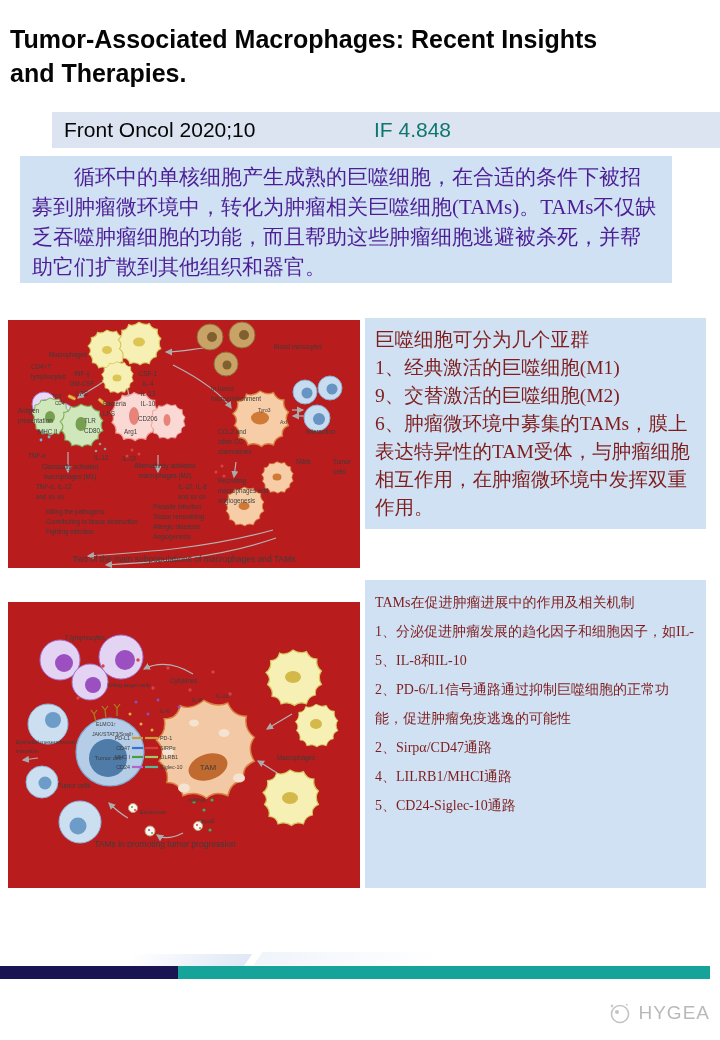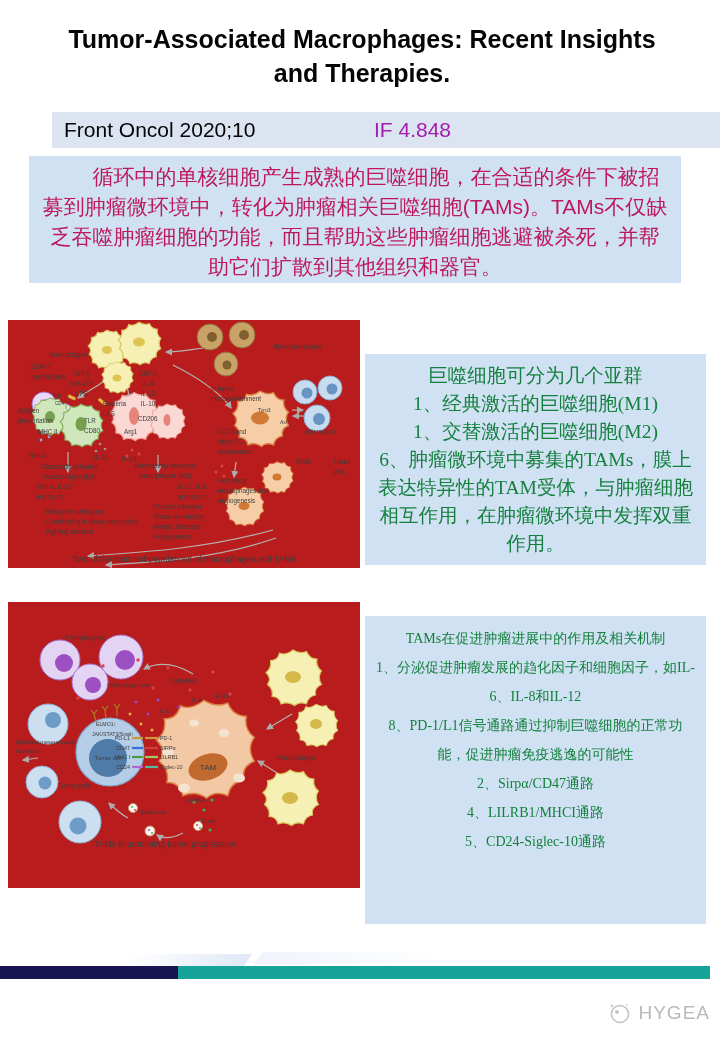--- a/index.html
+++ b/index.html
@@ -1,28 +1,28 @@
 <!DOCTYPE html>
 <html><head>
 <meta charset="utf-8">
 <style>
   html,body{margin:0;padding:0;background:#fff;}
   .page{position:relative;width:720px;height:1040px;background:#ffffff;overflow:hidden;
-        font-family:"Liberation Sans",sans-serif;text-align:center;}
+        font-family:"Liberation Sans",sans-serif;}
   .title{position:absolute;left:10px;top:22px;width:704px;font-weight:bold;
          font-size:25px;line-height:34px;color:#050505;}
   .journal-bar{position:absolute;left:8px;top:112px;width:688px;height:36px;background:#dbe4f0;margin-left:44px;}
   .journal-bar .ref{position:absolute;left:12px;top:6px;font-size:21px;color:#050505;}
-  .journal-bar .if{position:absolute;left:322px;top:6px;font-size:21px;color:#a21caf;}
-  .abstract{position:absolute;left:29px;top:156px;width:652px;height:127px;background:#cfe1f3;
+  .journal-bar .if{position:absolute;left:322px;top:6px;font-size:21px;color:#0f766e;}
+  .abstract{position:absolute;left:20px;top:156px;width:652px;height:127px;background:#cfe1f3;
             box-sizing:border-box;padding:6px 12px 0 12px;
-            font-family:Liberation Sans, sans-serif;font-size:21px;line-height:30px;color:#be185d;
+            font-family:Liberation Serif, serif;font-size:21px;line-height:30px;color:#4c1d95;
             text-indent:2em;}
   .tbox{position:absolute;left:365px;width:341px;background:#cfe1f3;box-sizing:border-box;
-        padding:8px 10px;font-family:"Liberation Serif",serif;color:#15803d;margin-top:36px;}
+        padding:8px 10px;font-family:"Liberation Serif",serif;color:#7f1d1d;}
   .box1{top:318px;height:211px;font-size:19.5px;line-height:28px;}
   .box2{top:580px;height:308px;font-size:14px;line-height:29px;}
   .fig{position:absolute;background:#b91c1c;}
   .fig1{left:8px;top:320px;width:352px;height:248px;}
   .fig2{left:8px;top:602px;width:352px;height:286px;}
   .fig svg{display:block;width:100%;height:100%;font-family:"Liberation Sans",sans-serif;}
   .fig text{fill:#3d3d3d;}
   .streak1{position:absolute;left:128px;top:954px;width:120px;height:12px;
            background:linear-gradient(90deg,#ffffff,#dfe8f5);transform:skewX(-35deg);}
   .streak2{position:absolute;left:258px;top:952px;width:180px;height:13px;
@@ -213,21 +213,21 @@
         <text x="325" y="144">Tumor</text>
         <text x="325" y="154">cells</text>
         <text x="176" y="242" text-anchor="middle" font-size="8.5" fill="#2f2f2f">Two of the main subpopulations of macrophages and TAMs</text>
       </g>
     </svg>
   </div>
 
   <div class="tbox box1">
     <div>巨噬细胞可分为几个亚群</div>
     <div>1、经典激活的巨噬细胞(M1)</div>
-    <div>1、交替激活的巨噬细胞(M2)</div>
+    <div>9、交替激活的巨噬细胞(M2)</div>
     <div>6、肿瘤微环境中募集的TAMs，膜上表达特异性的TAM受体，与肿瘤细胞相互作用，在肿瘤微环境中发挥双重作用。</div>
   </div>
 
   <div class="fig fig2">
     <svg viewBox="0 0 352 286">
       <defs>
         <path id="blob2" d="M20 2 Q25 5 29 3 Q31 8 36 8 Q35 13 39 16 Q36 20 39 25 Q34 27 35 32 Q30 33 29 38 Q24 36 21 39 Q17 36 12 38 Q11 33 6 33 Q7 28 3 25 Q6 21 2 17 Q6 14 5 9 Q10 9 11 4 Q15 6 20 2 Z"></path>
         <marker id="arr2" markerWidth="7" markerHeight="7" refX="5" refY="3" orient="auto">
           <path d="M0,0 L6,3 L0,6 Z" fill="#ababab"></path>
         </marker>
@@ -367,22 +367,22 @@
         <text x="180" y="200" font-size="5.6">miRNA</text>
         <text x="193" y="221" font-size="5.6">ApoE</text>
         <text x="145" y="212" text-anchor="middle" font-size="5.6">Exosomes</text>
         <text x="157" y="245" text-anchor="middle" font-size="8.5" fill="#2f2f2f">TAMs in promoting tumor progression</text>
       </g>
     </svg>
   </div>
 
   <div class="tbox box2">
     <div>TAMs在促进肿瘤进展中的作用及相关机制</div>
-    <div>1、分泌促进肿瘤发展的趋化因子和细胞因子，如IL-6、IL-8和IL-12</div>
-    <div>8、PD-1/L1信号通路通过抑制巨噬细胞的正常功能，促进肿瘤免疫逃逸的可能性</div>
+    <div>1、分泌促进肿瘤发展的趋化因子和细胞因子，如IL-5、IL-8和IL-10</div>
+    <div>2、PD-6/L1信号通路通过抑制巨噬细胞的正常功能，促进肿瘤免疫逃逸的可能性</div>
     <div>2、Sirpα/CD47通路</div>
     <div>4、LILRB1/MHCI通路</div>
     <div>5、CD24-Siglec-10通路</div>
   </div>
 
   <div class="streak1"></div>
   <div class="streak2"></div>
   <div class="bar-navy"></div>
   <div class="bar-teal"></div>
 

